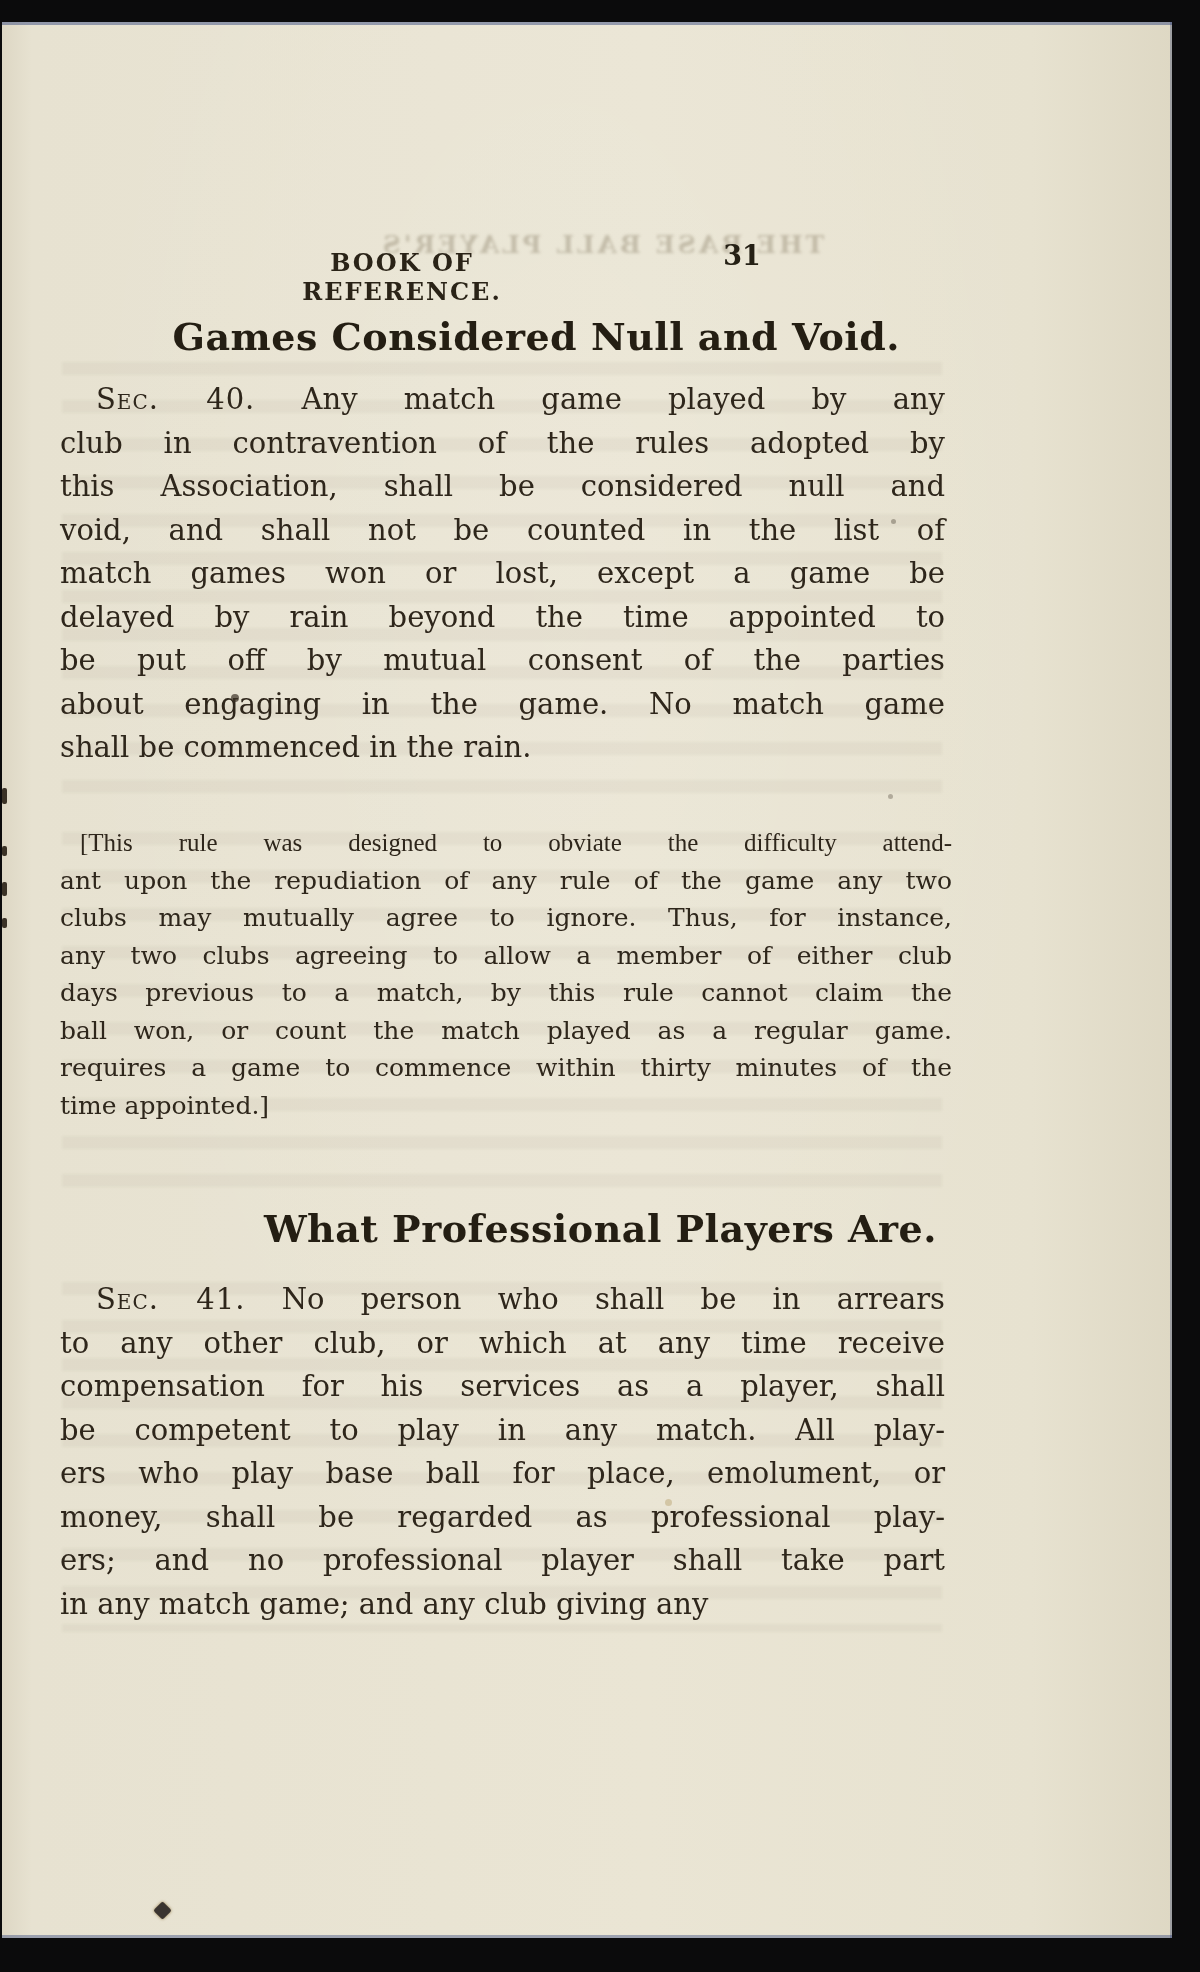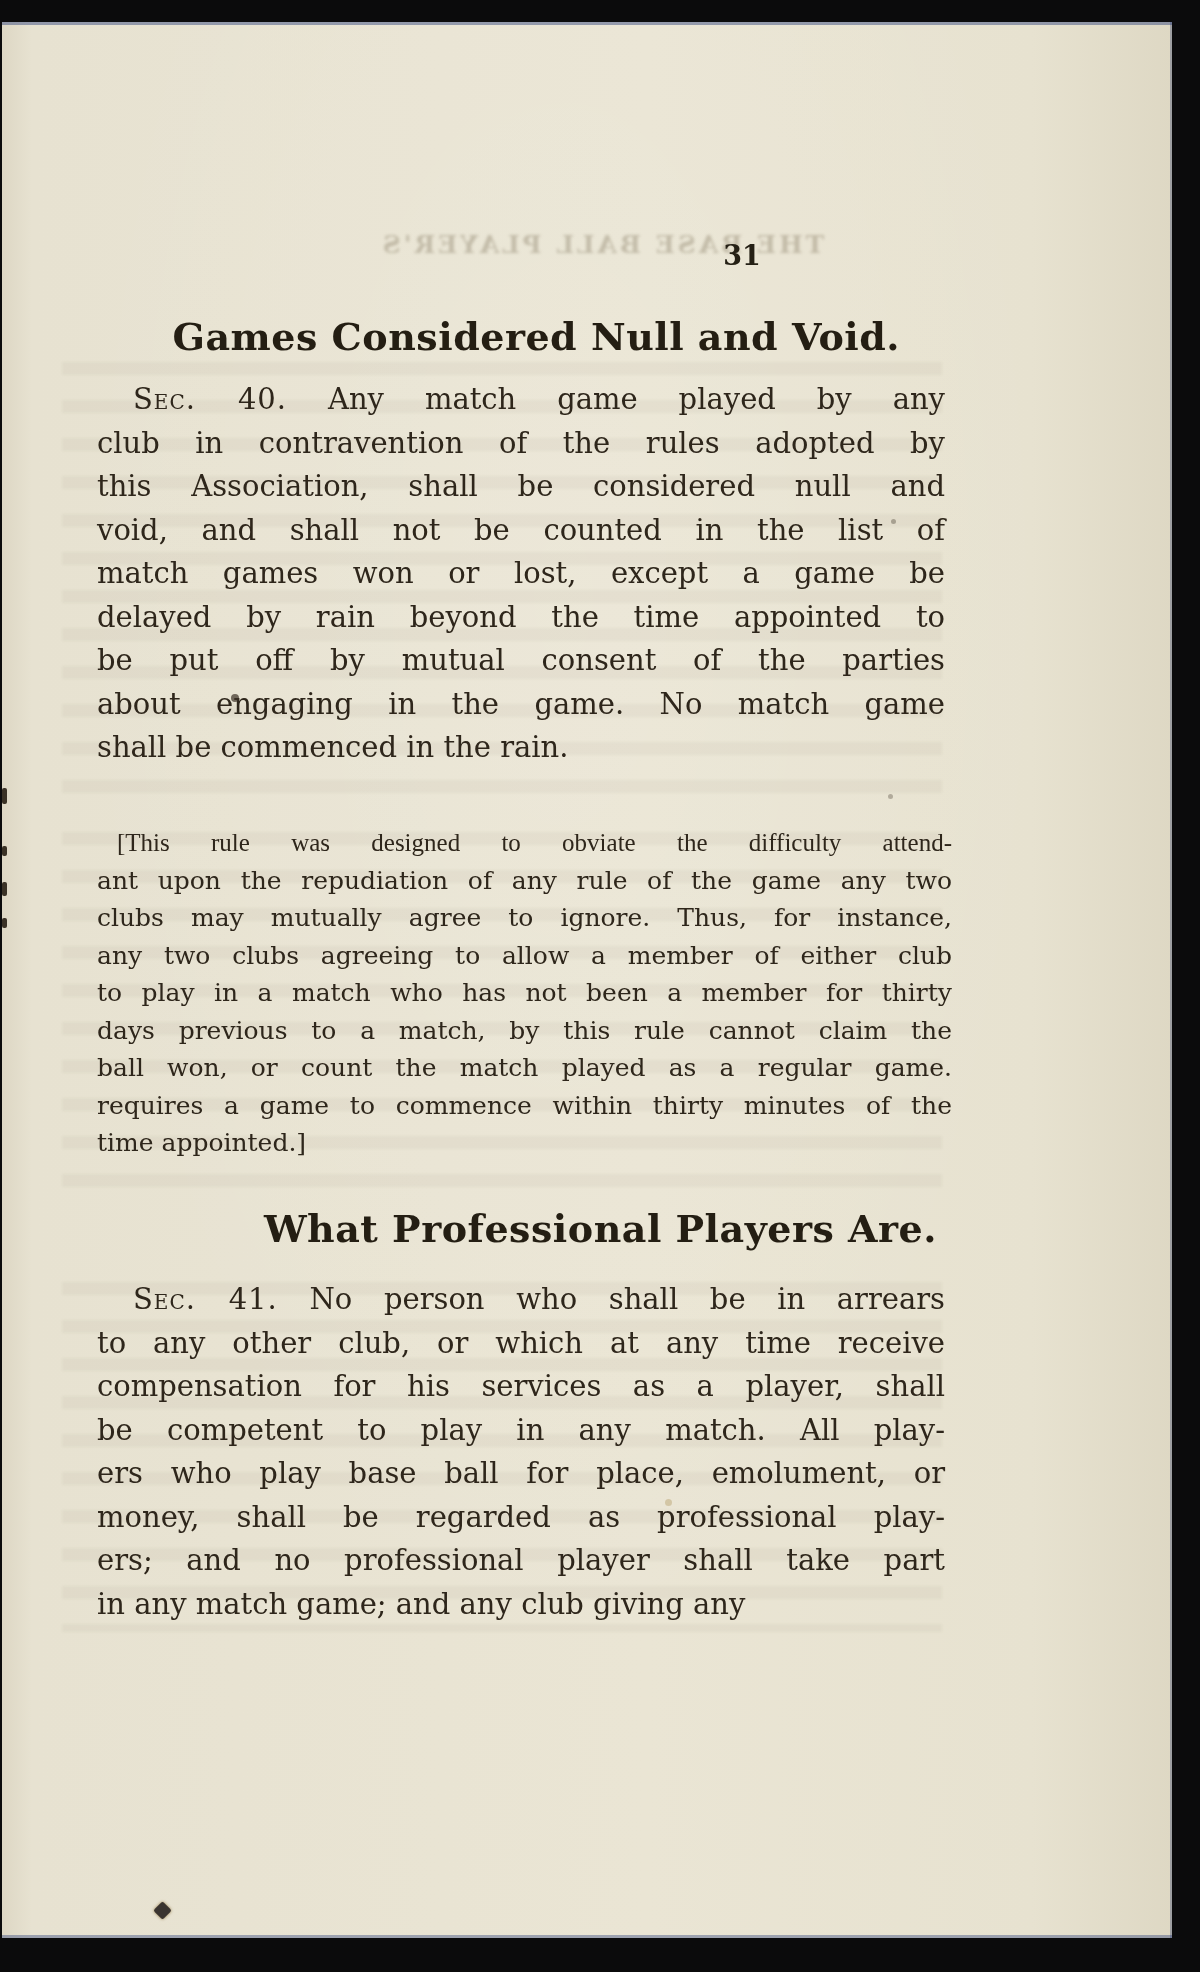--- a/index.html
+++ b/index.html
@@ -50,21 +50,21 @@
     margin:0; font-size:38px; font-weight:bold; color:#241e13;
     text-align:right; letter-spacing:0.5px;
   }
   #h40 { top:292px; transform:translateX(-45px); }
   #h41 { top:1184px; transform:translateX(-8px); }
   .para { font-size:29px; line-height:43.5px; color:#2e261b; }
   .para.small { font-size:25px; line-height:37.5px; width:892px; }
   #p40 { top:356px; }
   #pcomm { top:802px; }
   #p41 { top:1256px; }
-  .line { text-align:justify; text-align-last:justify;margin-left:37px; }
+  .line { text-align:justify; text-align-last:justify; }
   .line.last { text-align-last:left; }
   .line.first { text-indent:36px; }
   .para.small .line.first { text-indent:20px;font-family:Liberation Serif, serif; }
   .seclabel { font-variant:small-caps; letter-spacing:1px; }
   
   .ornament {
     position:absolute; left:154px; top:1882px; width:13px; height:13px;
     background:#3a3430; transform:rotate(45deg); border-radius:2px;
     box-shadow:0 0 3px rgba(120,90,30,0.8);
   }
@@ -74,20 +74,21 @@
 </head>
 <body>
 
 <div class="page">
 
   <div class="ghost-header">THE BASE BALL PLAYER'S</div>
   <div class="ghost-lines" style="left:60px; top:340px; width:880px; height:440px;"></div>
   <div class="ghost-lines" style="left:60px; top:810px; width:880px; height:370px;"></div>
   <div class="ghost-lines" style="left:60px; top:1260px; width:880px; height:350px;"></div>
 
+  <div class="running-header">BOOK OF REFERENCE.</div>
   <div class="page-number">31</div>
 
   <h1 class="heading col" id="h40">Games Considered Null and Void.</h1>
 
   <div class="para col" id="p40">
     <div class="line first">
       <span class="seclabel">Sec. 40.</span>
       <span>Any match game played by any</span>
     </div>
     <div>
@@ -100,21 +101,20 @@
         <div class="line">about engaging in the game.  No match game</div>
         <div class="line last">shall be commenced in the rain.</div>
       </div>
   </div>
 
   <div class="para small col" id="pcomm">
       <div class="line first">[This rule was designed to obviate the difficulty attend-</div>
       <div class="line">ant upon the repudiation of any rule of the game any two</div>
       <div class="line">clubs may mutually agree to ignore.  Thus, for instance,</div>
       <div class="line">any two clubs agreeing to allow a member of either club</div>
-      <div class="line">to play in a match who has not been a member for thirty</div>
       <div class="line">days previous to a match, by this rule cannot claim the</div>
       <div class="line">ball won, or count the match played as a regular game.</div>
       <div class="line">requires a game to commence within thirty minutes of the</div>
       <div class="line last">time appointed.]</div>
     </div>
 
   <h1 class="heading col" id="h41">What Professional Players Are.</h1>
 
   <div class="para col" id="p41">
     <div class="line first">

